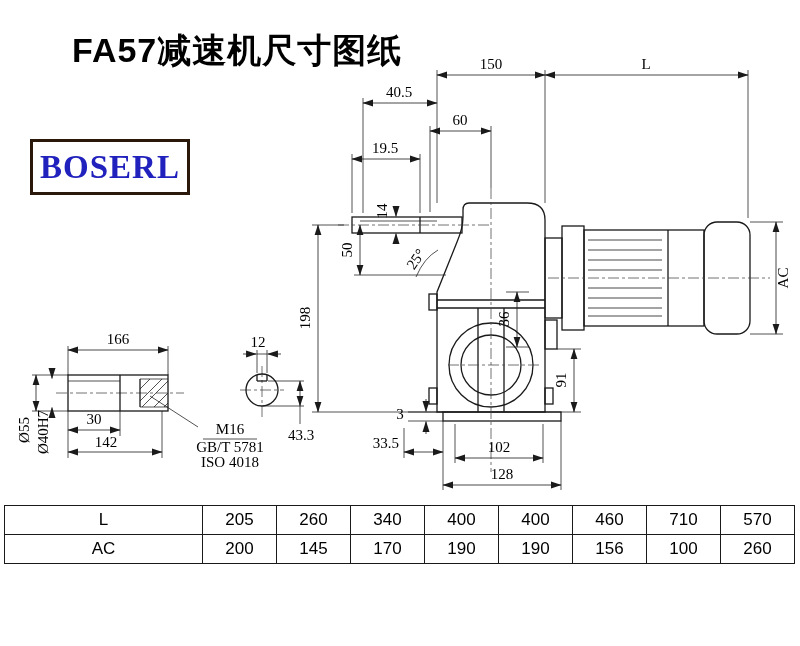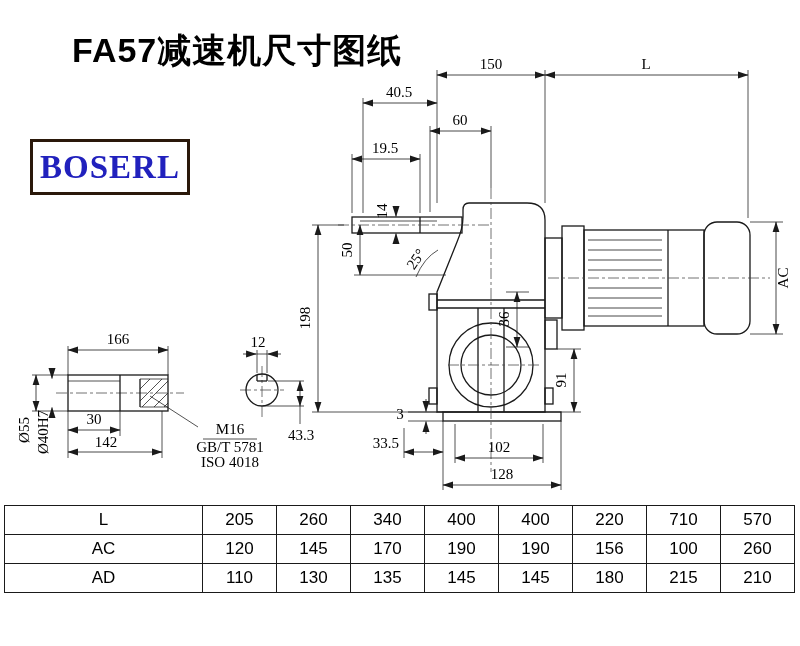--- a/index.html
+++ b/index.html
@@ -240,42 +240,31 @@
         <col style="width:74px">
     </colgroup>
     <tbody>
     <tr>
       <td>L</td>
       <td>205</td>
       <td>260</td>
       <td>340</td>
       <td>400</td>
       <td>400</td>
-      <td>220</td>
+      <td>460</td>
       <td>710</td>
       <td>570</td>
     </tr>
     <tr>
       <td>AC</td>
-      <td>120</td>
+      <td>200</td>
       <td>145</td>
       <td>170</td>
       <td>190</td>
       <td>190</td>
       <td>156</td>
       <td>100</td>
       <td>260</td>
     </tr>
-    <tr>
-      <td>AD</td>
-      <td>110</td>
-      <td>130</td>
-      <td>135</td>
-      <td>145</td>
-      <td>145</td>
-      <td>180</td>
-      <td>215</td>
-      <td>210</td>
-    </tr>
   </tbody>
     </table>
 
 </div>
 
 </body></html>

